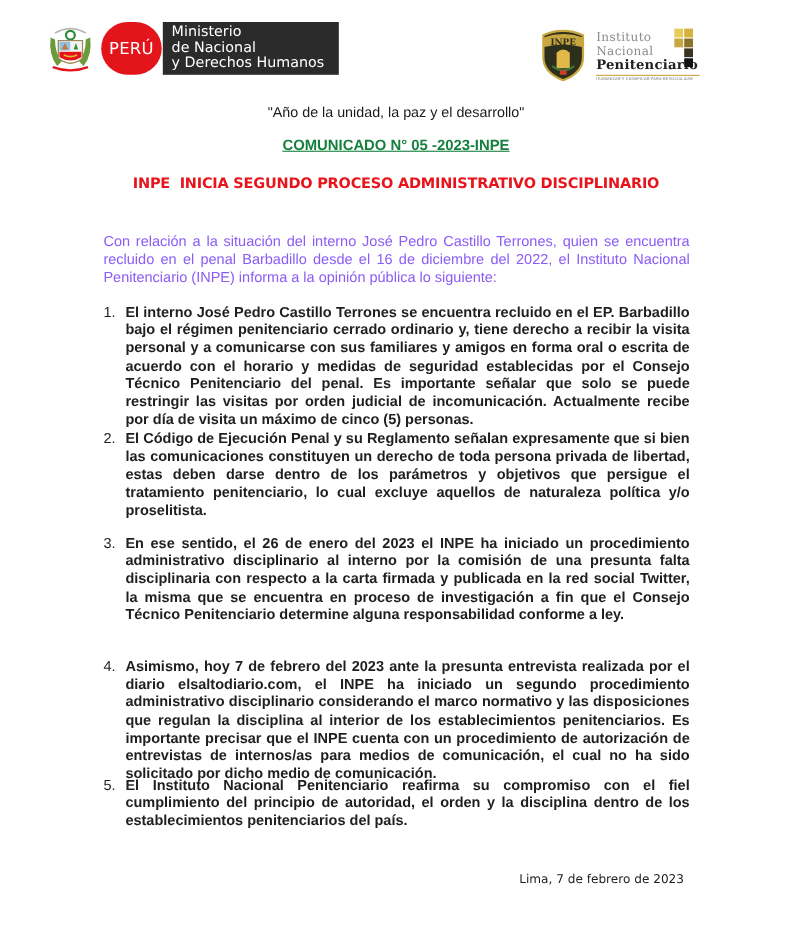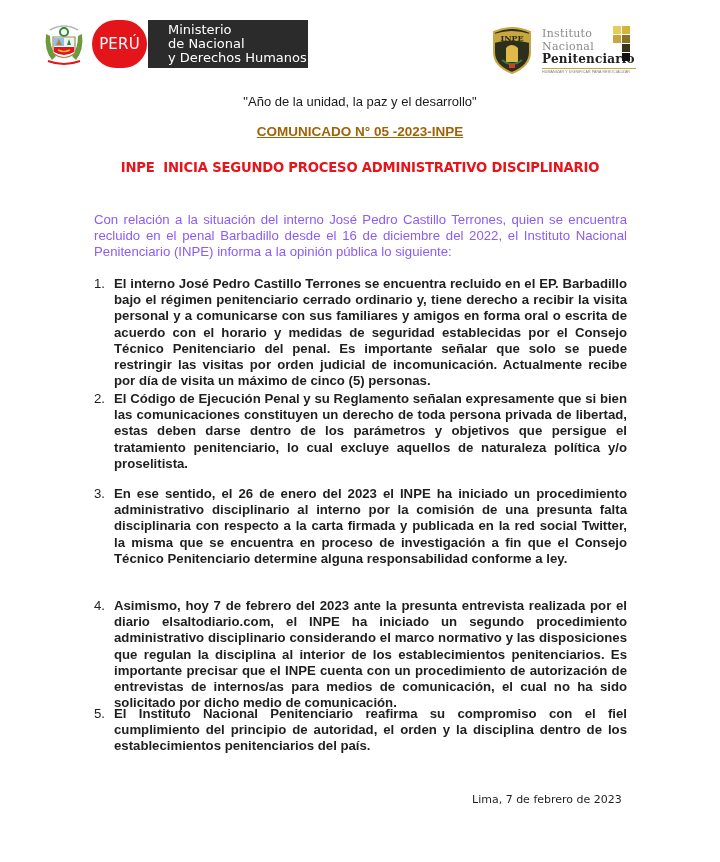--- a/index.html
+++ b/index.html
@@ -3,35 +3,35 @@
 <meta charset="utf-8">
 <style>
   html, body { margin: 0; padding: 0; background: #ffffff; }
   body { width: 720px; height: 862px; position: relative; overflow: hidden; font-family: "Liberation Sans", sans-serif; color: #1a1a1a; }
 
   
   .header { position: absolute; top: 0; left: 0; width: 720px; height: 90px; }
   .minjus { position: absolute; left: 42px; top: 20px; height: 48px; display: flex; align-items: stretch; }
   .escudo { width: 44px; height: 48px; position: relative; }
   .peru-box { width: 55px; height: 48px; background: #e3151a; color: #fff; margin-left: 6px; display: flex; align-items: center; justify-content: center; font-family: "DejaVu Sans", sans-serif; font-size: 15px; letter-spacing: 0.2px; border-radius: 24px; }
-  .minjus-box { width: 160px; height: 48px; background: #2b2b2b; color: #fff; margin-left: 1px; padding: 3px 0 0 20px; box-sizing: border-box; font-family: "DejaVu Sans", sans-serif; font-size: 13px; line-height: 14px; }
+  .minjus-box { width: 160px; height: 48px; background: #2b2b2b; color: #fff; margin-left: 1px; padding: 3px 0 0 8px; box-sizing: border-box; font-family: "DejaVu Sans", sans-serif; font-size: 13px; line-height: 14px; }
   .minjus-box div { white-space: nowrap; }
 
   .inpe { position: absolute; left: 490px; top: 22px; width: 150px; height: 55px; }
   .inpe-shield { position: absolute; left: 0; top: 4px; width: 44px; height: 48px; }
   .inpe-name { position: absolute; left: 52px; top: 5px; font-family: "DejaVu Serif", serif; line-height: 13px; }
   .inpe-name .l1, .inpe-name .l2 { font-size: 11px; color: #8a8a8a; letter-spacing: 0.3px; }
   .inpe-name .l3 { font-size: 12px; color: #222; font-weight: bold; letter-spacing: 0.2px; }
   .inpe-tag { position: absolute; left: 52px; top: 46px; font-size: 3.6px; color: #777; letter-spacing: 0.1px; white-space: nowrap; border-top: 1px solid #c8a640; padding-top: 1px; width: 94px; }
   .inpe-squares { position: absolute; left: 123px; top: 4px; width: 22px; height: 36px; }
   .inpe-squares span { position: absolute; width: 8px; height: 8px; }
 
   
   .motto { position: absolute; top: 94px; left: 0; width: 720px; text-align: center; font-size: 13px; color: #1a1a1a; }
-  .comunicado { position: absolute; top: 124px; left: 0; width: 720px; text-align: center; font-size: 13.5px; font-weight: bold; text-decoration: underline; color: #a16207; }
+  .comunicado { position: absolute; top: 124px; left: 0; width: 720px; text-align: center; font-size: 13.5px; font-weight: bold; text-decoration: underline; color: #15803d; }
   .titulo { position: absolute; top: 158px; left: 0; width: 720px; text-align: center; font-family: "DejaVu Sans", sans-serif; font-weight: bold; font-size: 13.2px; line-height: 20px; color: #e8141b; letter-spacing: -0.2px; }
   .titulo div { white-space: nowrap; }
 
   .para { position: absolute; left: 94px; width: 533px; font-size: 13.2px; line-height: 16.2px; text-align: justify; color: #8b5cf6; }
   .intro { top: 212px; }
 
   .item { position: absolute; left: 94px; width: 533px; font-size: 13.2px; line-height: 16.2px; color: #1f1f1f; }
   .item .num { position: absolute; left: 0; top: 0; width: 20px; }
   .item .txt { margin-left: 20px; text-align: justify; font-weight: bold; }
 

